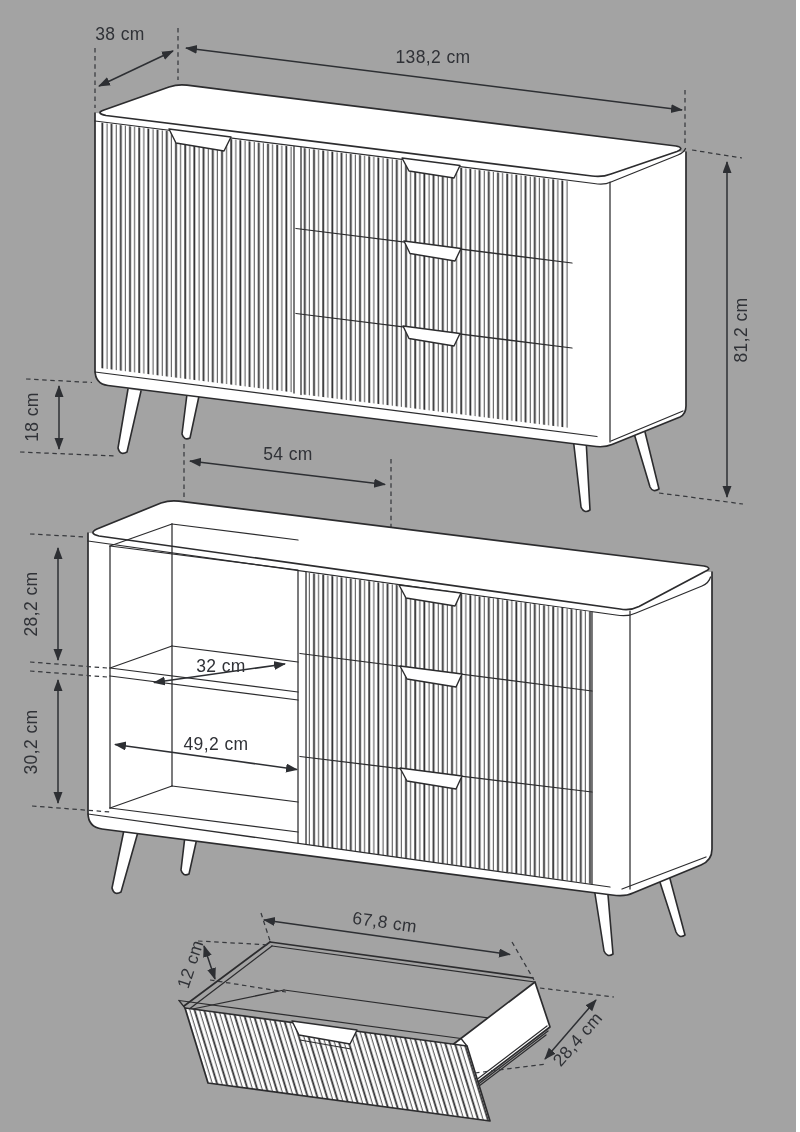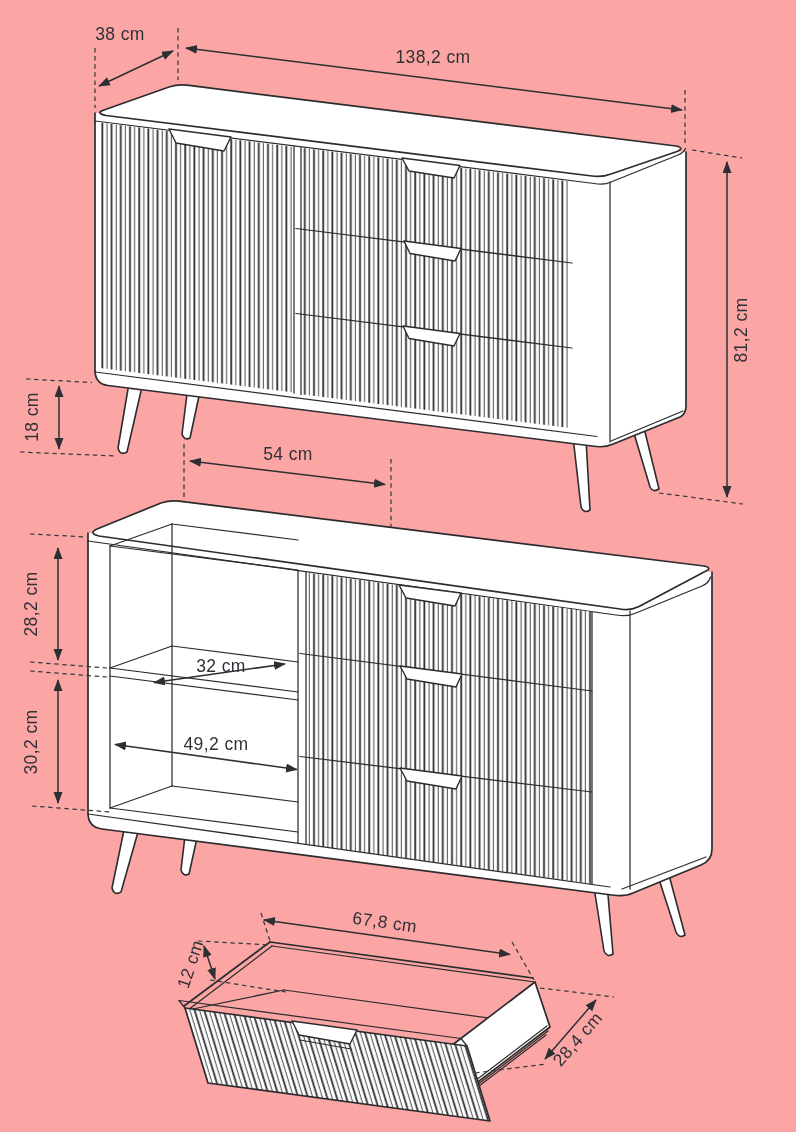--- a/index.html
+++ b/index.html
@@ -1,16 +1,16 @@
 <!DOCTYPE html>
 <html><head>
 <meta charset="utf-8">
 <style>
   html,body{margin:0;padding:0;background:#ffffff;}
-  .page{position:relative;width:796px;height:1132px;background:#fca5a5;overflow:hidden;
+  .page{position:relative;width:796px;height:1132px;background:#a3a3a3;overflow:hidden;
         font-family:"Liberation Sans","DejaVu Sans",sans-serif;}
   svg{display:block}
   .dim-label{font-size:17.5px;letter-spacing:.4px;fill:#303237;}
   .outline{fill:none;stroke:#2c2c2e;stroke-width:1.7;stroke-linejoin:round;stroke-linecap:round;}
   .thin{fill:none;stroke:#2c2c2e;stroke-width:1.25;stroke-linejoin:round;stroke-linecap:round;}
   .dash{fill:none;stroke:#37393d;stroke-width:1.25;stroke-dasharray:4.5 3.6;stroke-linecap:butt;}
   .dimline{fill:none;stroke:#2d2f33;stroke-width:1.5;}
   .whitefill{fill:#ffffff;}
   .notch{fill:#ffffff;stroke:#2c2c2e;stroke-width:1.4;stroke-linejoin:round;}
   .leg{fill:#ffffff;stroke:#2c2c2e;stroke-width:1.6;stroke-linejoin:round;stroke-linecap:round;}

